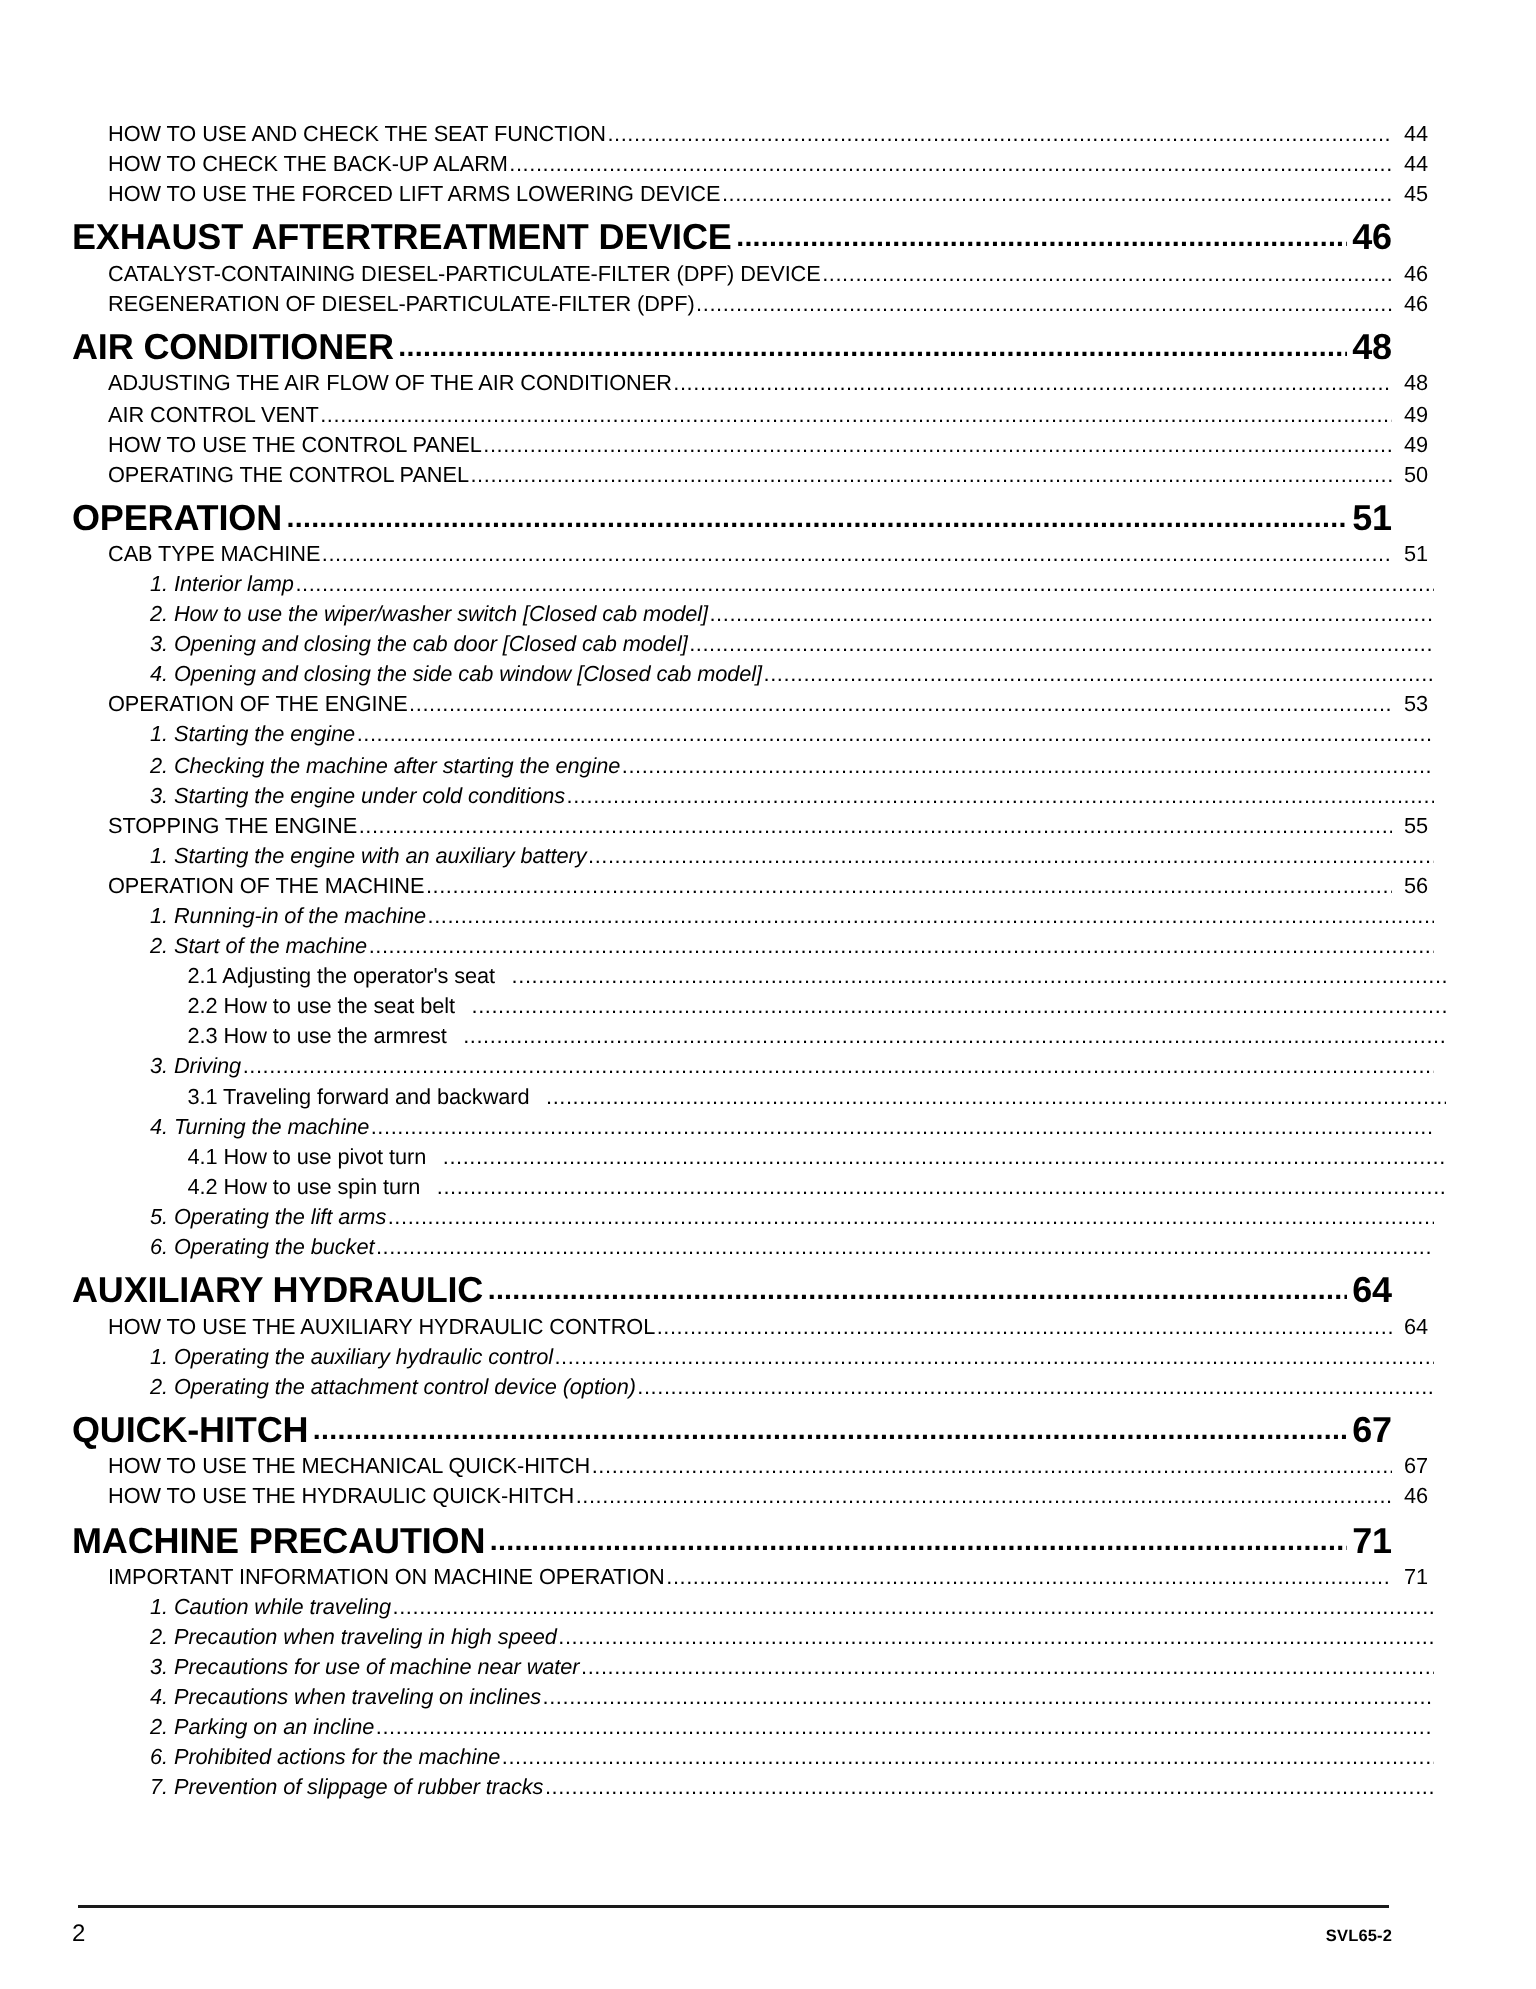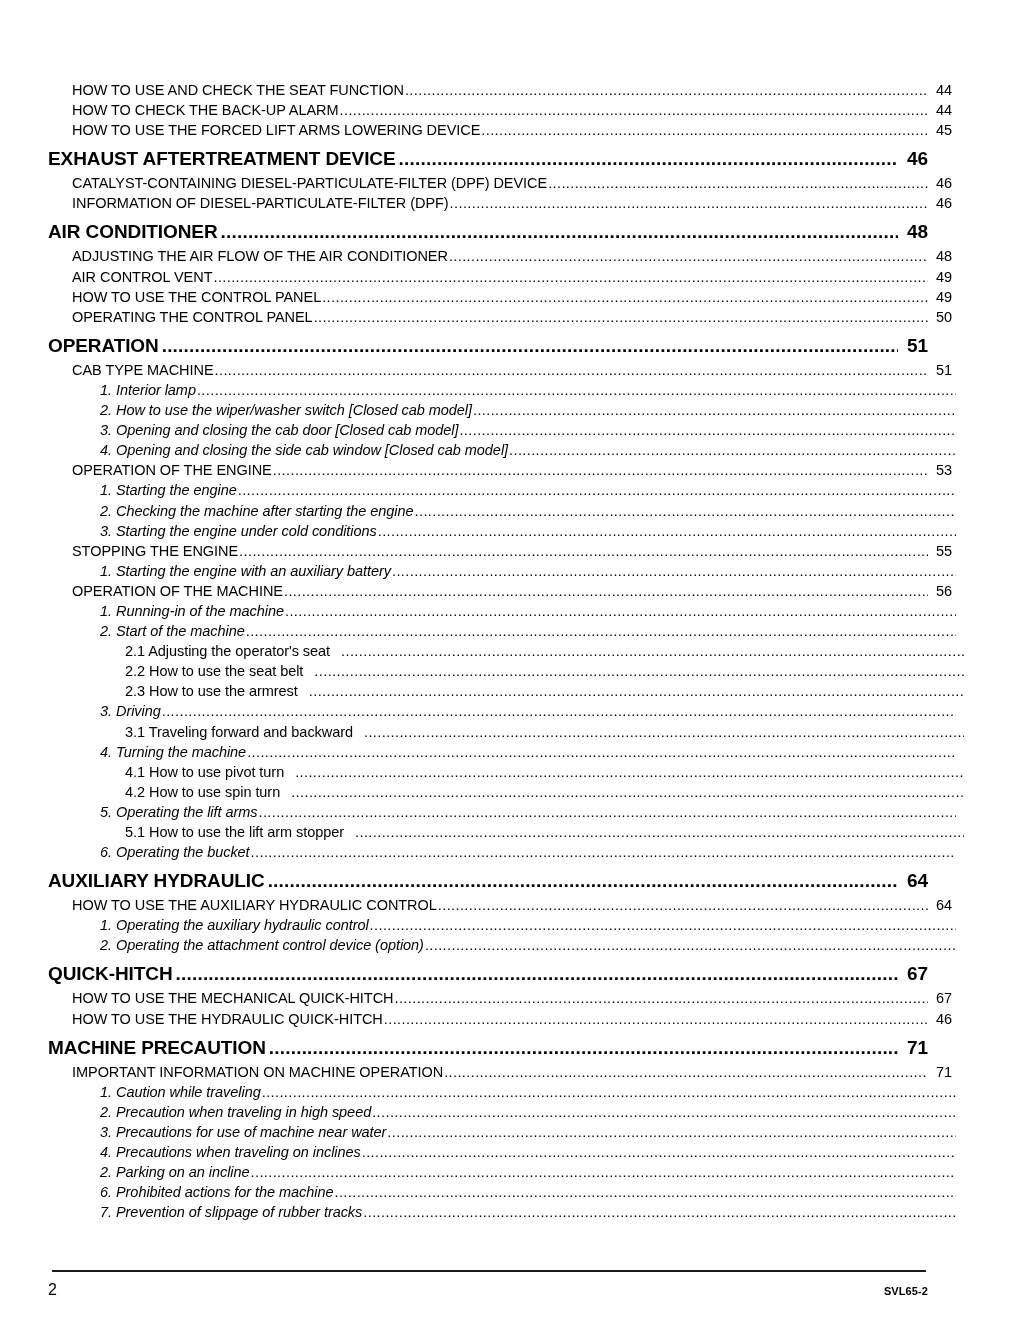--- a/index.html
+++ b/index.html
@@ -56,21 +56,21 @@
     letter-spacing: 0.4px;
   }
 
   .entry .pnum {
     flex: 0 0 auto;
     text-align: right;
   }
 
   
   .lvl1 {
-    font-size: 19px;
+    font-size: 24px;
     font-weight: bold;
     line-height: 20px;
     margin-left: 0px;
     margin-top: 9px;
     margin-bottom: 4px;
     letter-spacing: -0.1px;
   }
   .lvl1 .etext { padding-right: 3px; }
   .lvl1 .pnum { min-width: 30px; }
   .lvl1 .leader::after { letter-spacing: 0.2px; font-size: 19px; }
@@ -156,21 +156,21 @@
         <span class="etext">EXHAUST AFTERTREATMENT DEVICE</span>
         <span class="leader"></span>
         <span class="pnum">46</span>
       </div>
       <div class="entry lvl2">
         <span class="etext">CATALYST-CONTAINING DIESEL-PARTICULATE-FILTER (DPF) DEVICE</span>
         <span class="leader"></span>
         <span class="pnum">46</span>
       </div>
       <div class="entry lvl2">
-        <span class="etext">INFORMATION OF DIESEL-PARTICULATE-FILTER (DPF)</span>
+        <span class="etext">REGENERATION OF DIESEL-PARTICULATE-FILTER (DPF)</span>
         <span class="leader"></span>
         <span class="pnum">46</span>
       </div>
       <div class="entry lvl1">
         <span class="etext">AIR CONDITIONER</span>
         <span class="leader"></span>
         <span class="pnum">48</span>
       </div>
       <div class="entry lvl2">
         <span class="etext">ADJUSTING THE AIR FLOW OF THE AIR CONDITIONER</span>
@@ -304,25 +304,20 @@
       </div>
       <div class="entry lvl4">
         <span class="etext">4.2 How to use spin turn</span>
         <span class="leader"></span>
         <span class="pnum">60</span>
       </div>
       <div class="entry lvl3">
         <span class="etext">5. Operating the lift arms</span>
         <span class="leader"></span>
         <span class="pnum">60</span>
-      </div>
-      <div class="entry lvl4">
-        <span class="etext">5.1 How to use the lift arm stopper</span>
-        <span class="leader"></span>
-        <span class="pnum">61</span>
       </div>
       <div class="entry lvl3">
         <span class="etext">6. Operating the bucket</span>
         <span class="leader"></span>
         <span class="pnum">42</span>
       </div>
       <div class="entry lvl1">
         <span class="etext">AUXILIARY HYDRAULIC</span>
         <span class="leader"></span>
         <span class="pnum">64</span>

